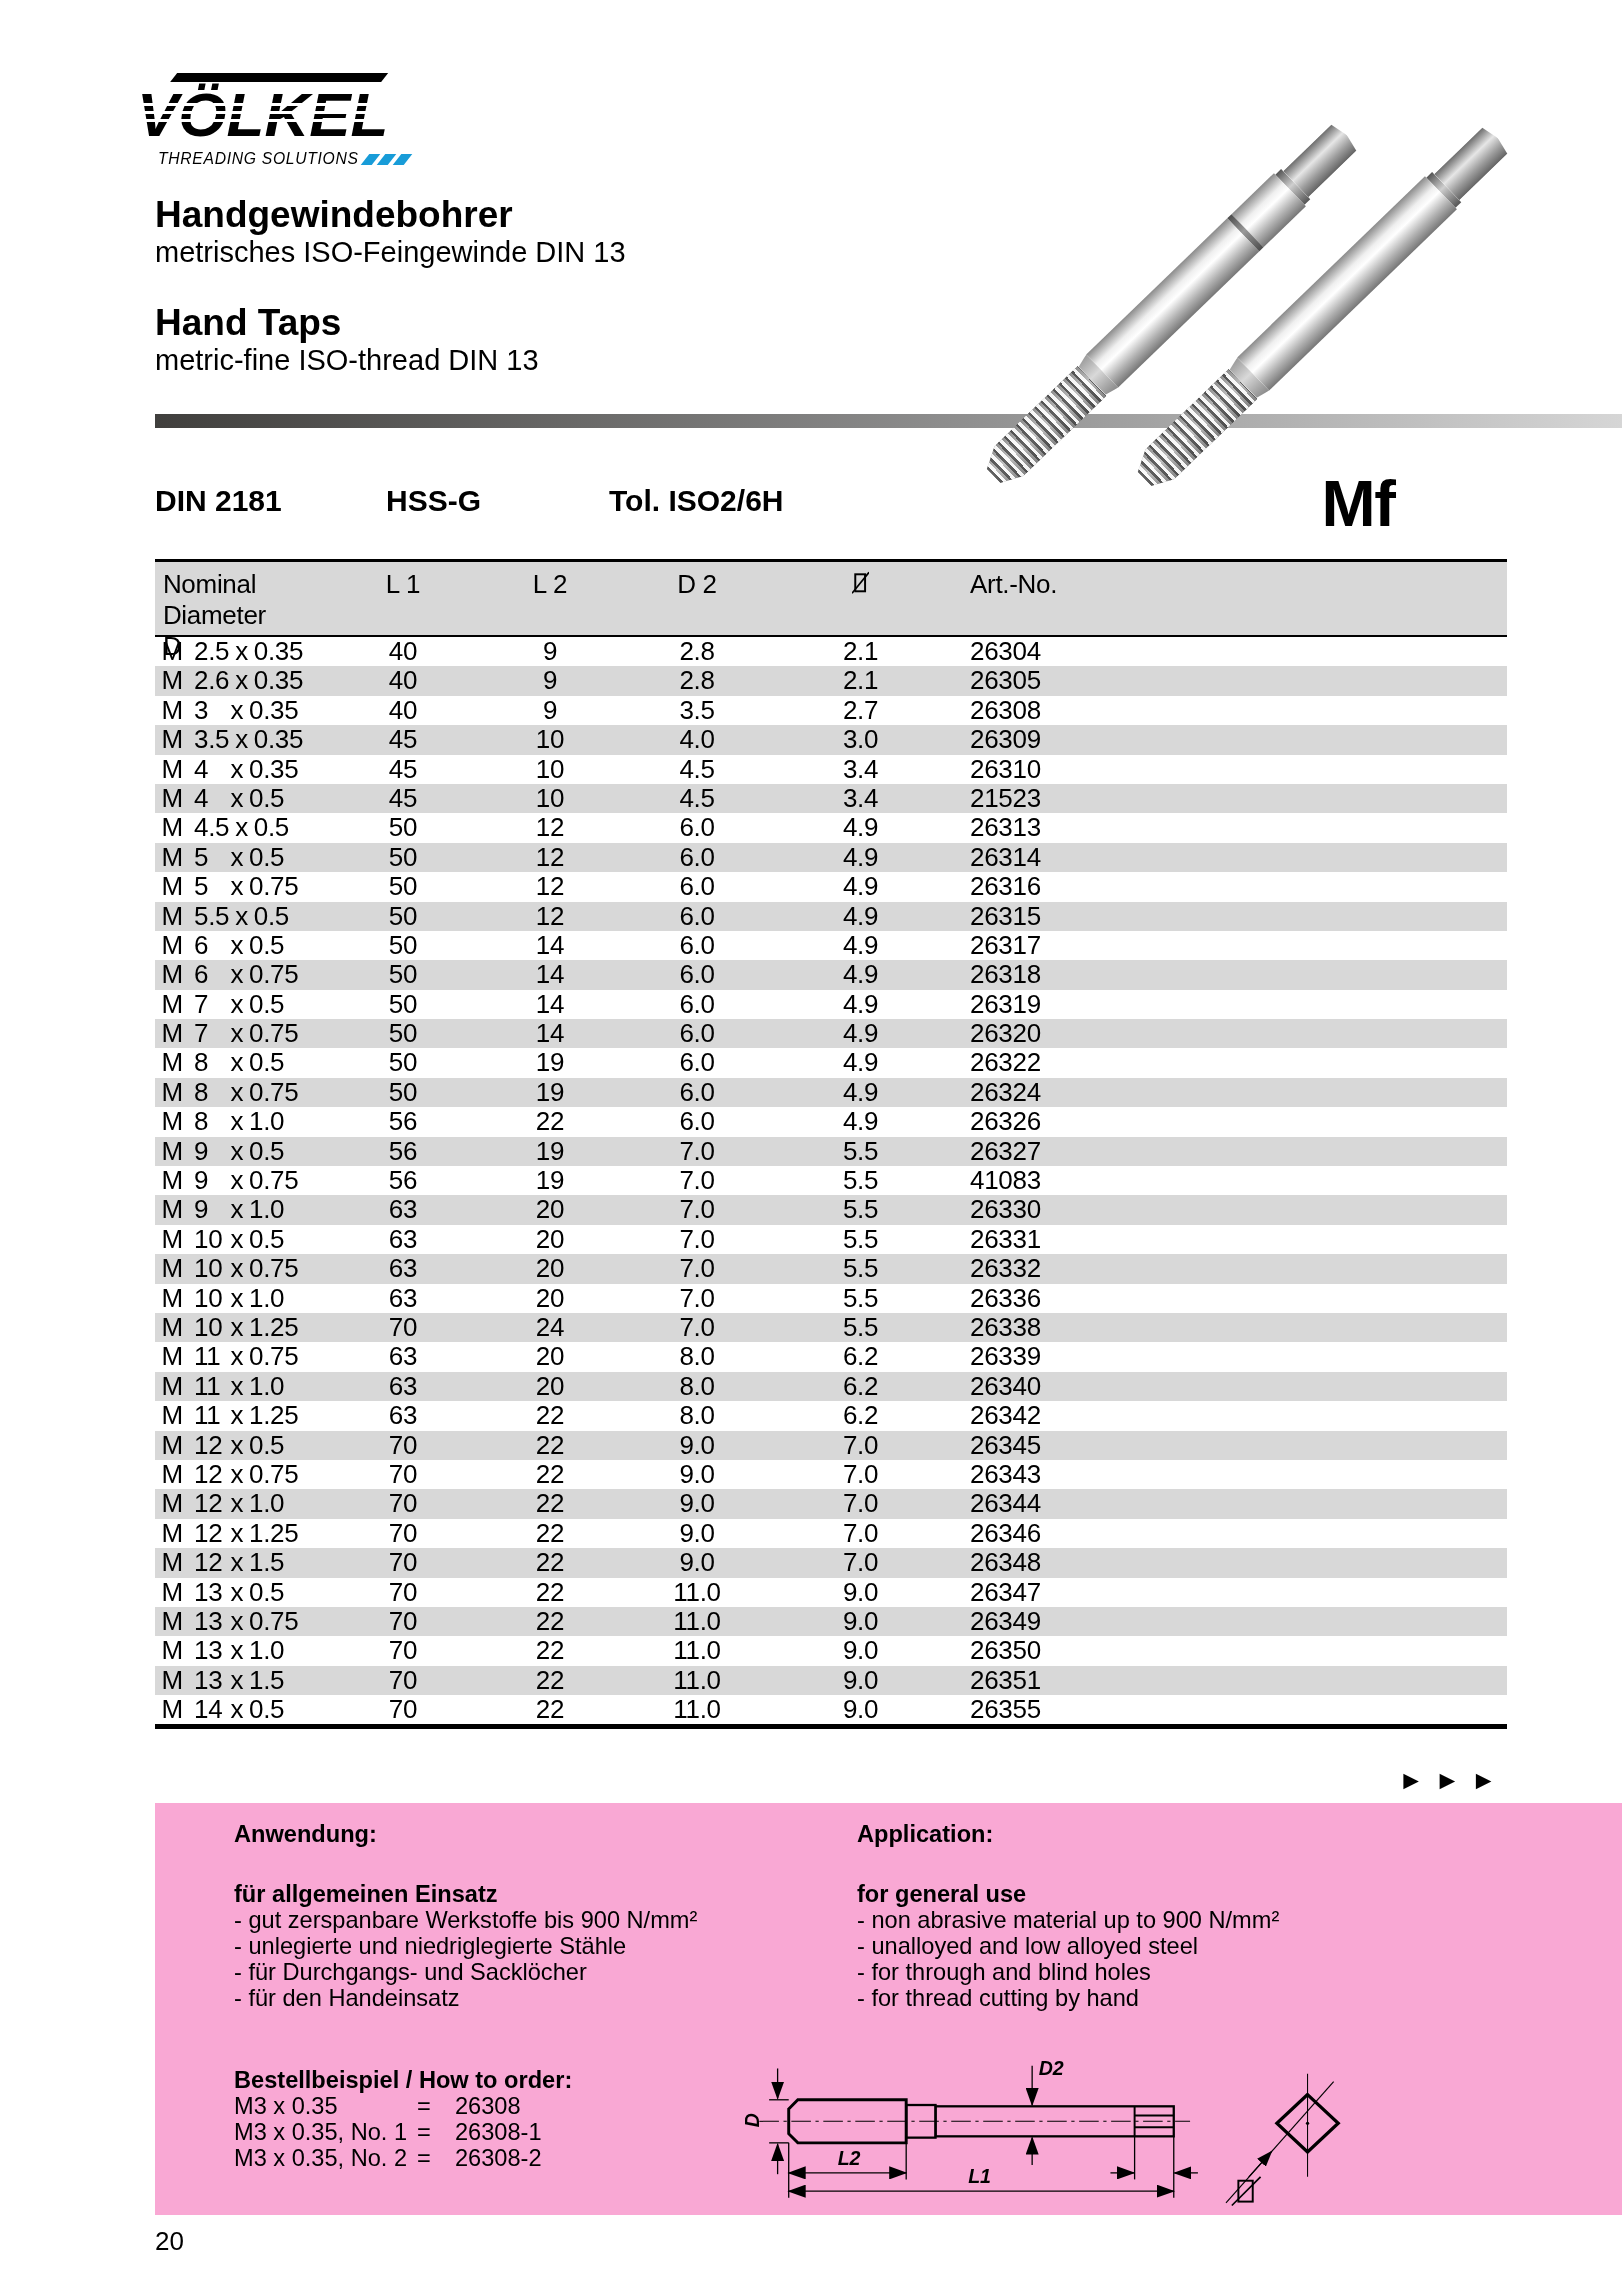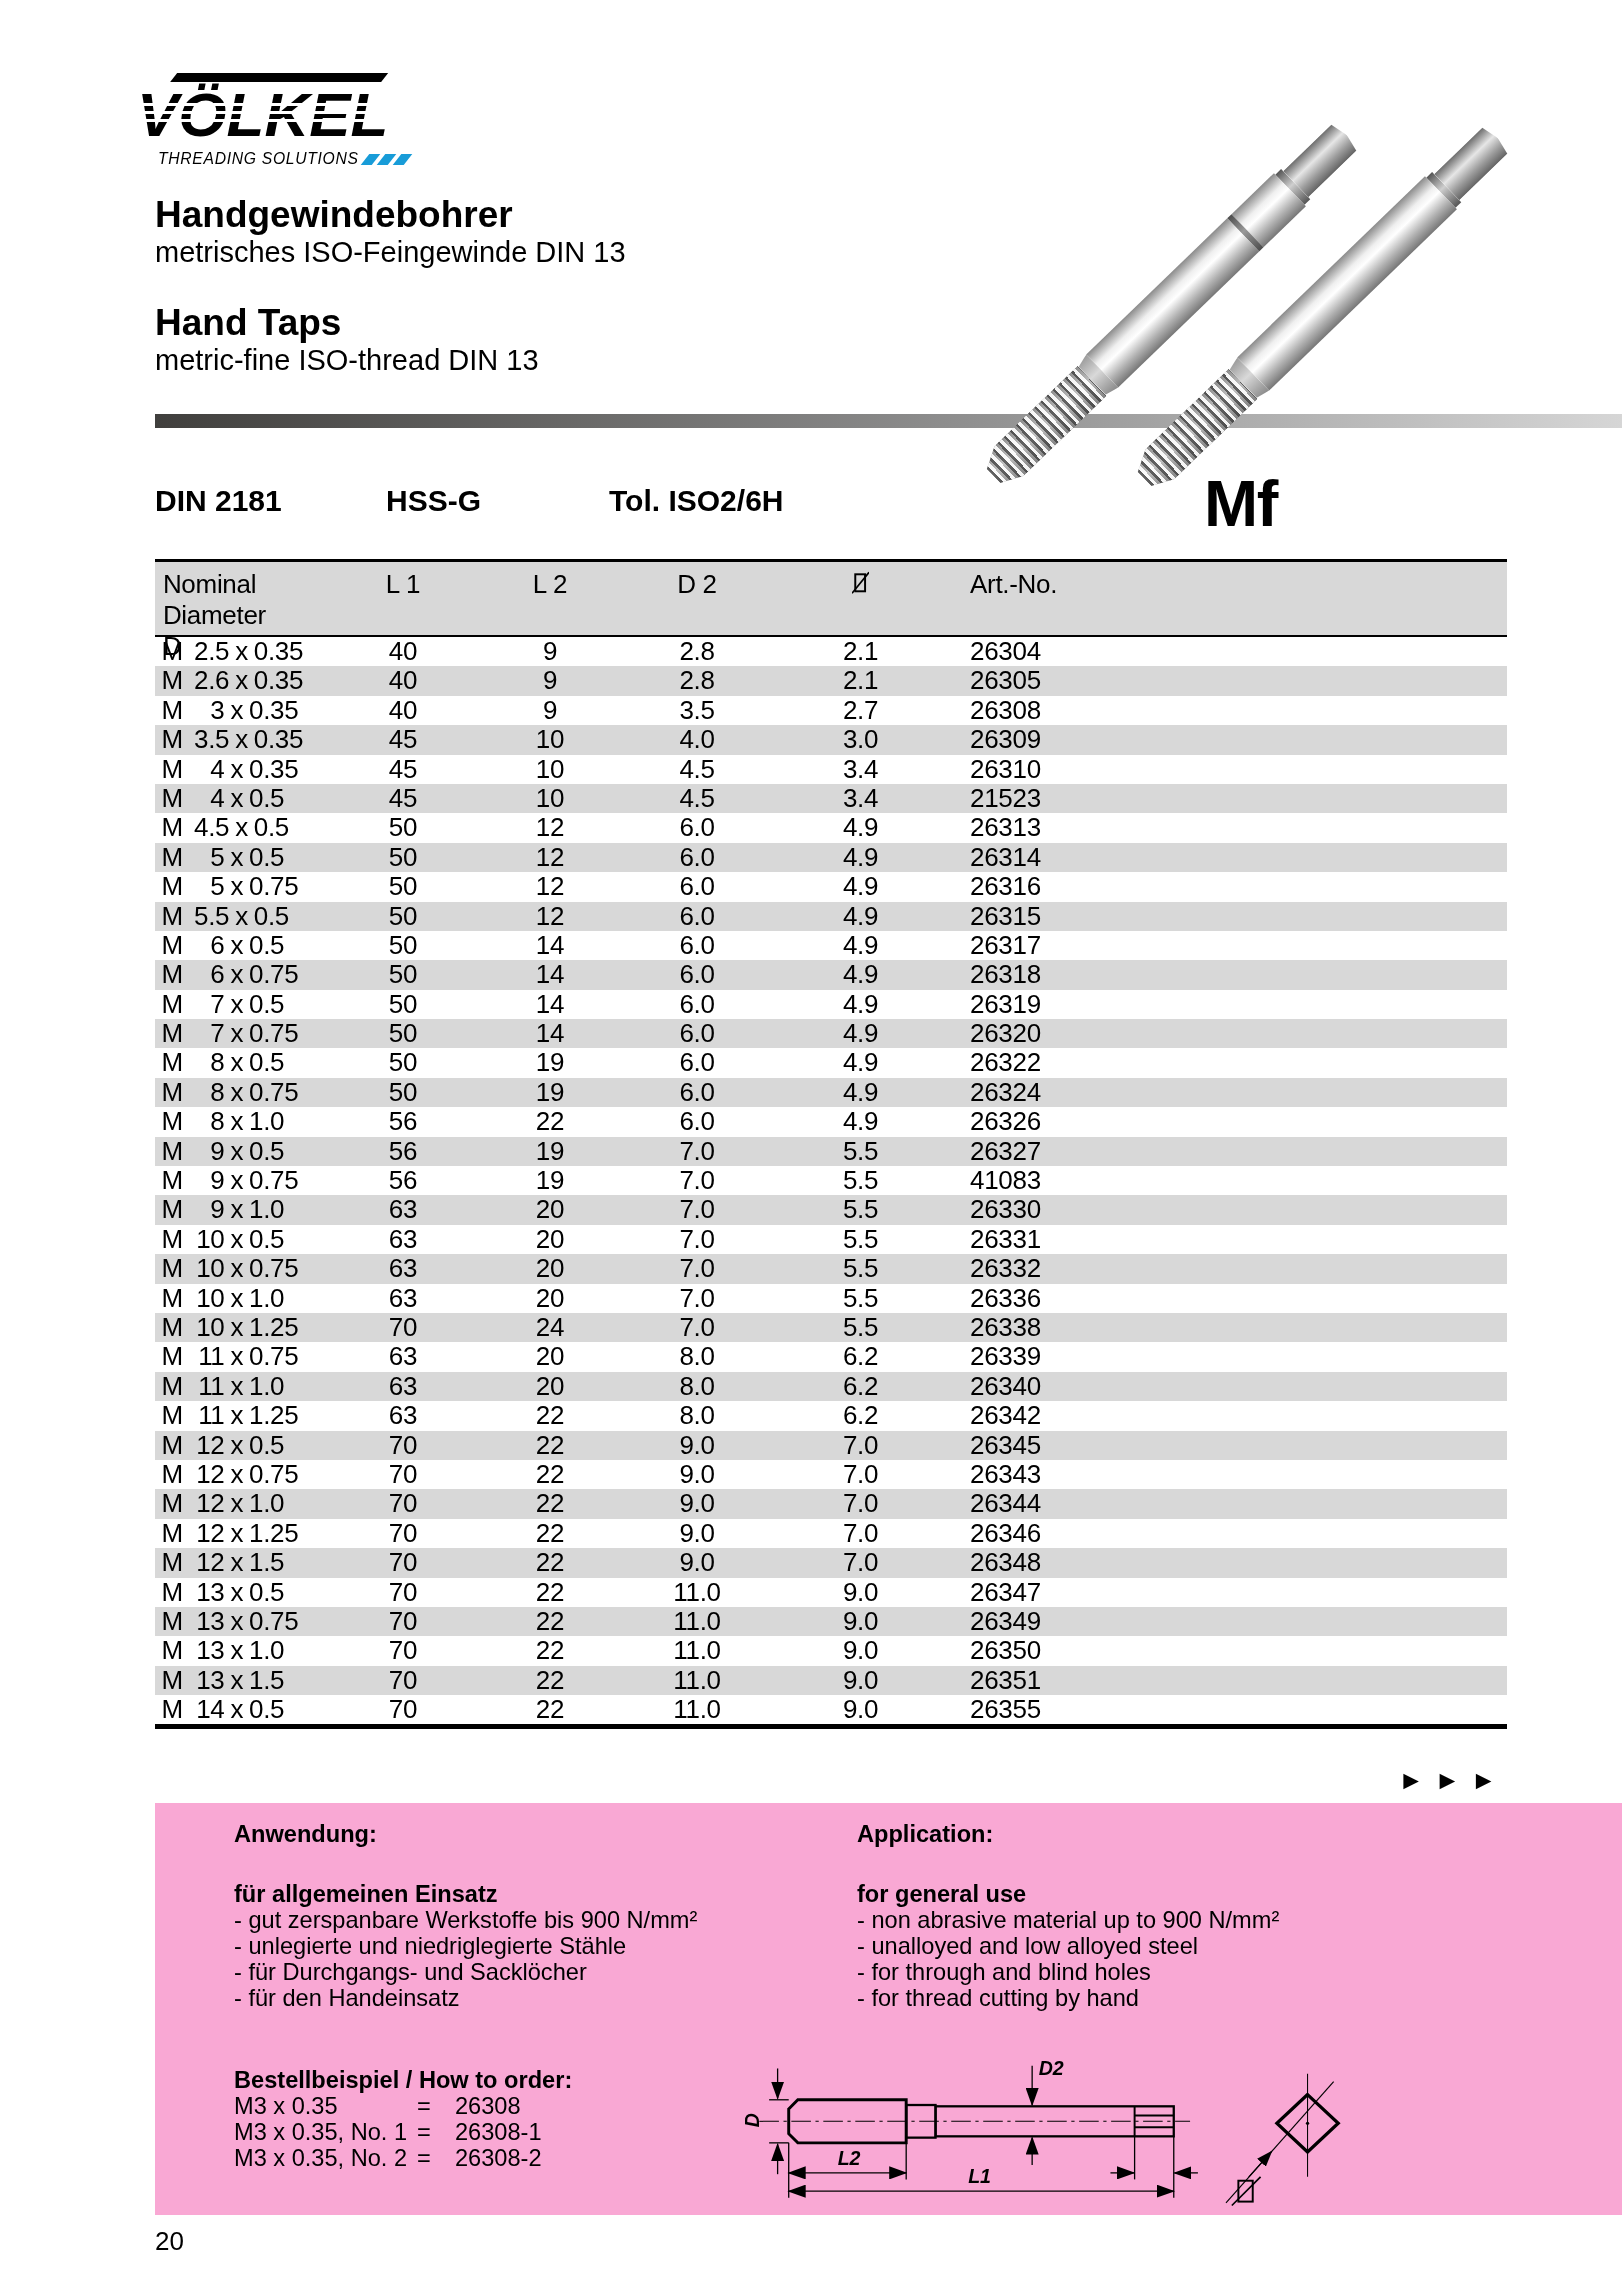--- a/index.html
+++ b/index.html
@@ -40,37 +40,37 @@
   .tap-ring{height:5.9px;background:linear-gradient(90deg,#4c4c4c,#9a9a9a 45%,#4c4c4c)}
   .tap-cham{height:14.4px;background:linear-gradient(90deg,#9a9a9a,#d9d9d9 45%,#8a8a8a);
             clip-path:polygon(0 0,100% 0,92% 100%,8% 100%)}
   .tap-thread{height:137px;margin:0 1.3px;
       background:repeating-linear-gradient(0deg,rgba(70,70,70,.85) 0 2.6px,rgba(250,250,250,.95) 2.6px 5.9px,rgba(140,140,140,.55) 5.9px 8.5px),
                  linear-gradient(90deg,#8b8b8b,#ffffff 46%,#6f6f6f);
       clip-path:polygon(2% 0,98% 0,98% 84%,72% 100%,28% 100%,2% 84%)}
 
   
   .din{top:484px;font-size:30px;font-weight:bold}
-  .mf{top:466px;left:1204px;width:308px;text-align:left;font-size:65px;font-weight:bold;letter-spacing:-1.3px}
+  .mf{top:466px;left:1204px;width:308px;text-align:center;font-size:65px;font-weight:bold;letter-spacing:-1.3px}
 
   
   .table{left:155px;top:559px;width:1352px;border-top:3.3px solid #000;border-bottom:5.9px solid #000}
   .thead{background:#d8d8d8;border-bottom:2.6px solid #000;display:grid;
          grid-template-columns:39px 111px 196px 98px 196px 131px 1fr;
          height:73px;font-size:26px;letter-spacing:-0.3px}
   .thead .h1{grid-column:1/3;padding:6.5px 0 0 7.9px;line-height:31px}
   .hc{padding-top:6.5px;line-height:31px;text-align:center}
   .hart{padding:6.5px 0 0 44px;text-align:left}
   .hsym{display:flex;justify-content:center;align-items:flex-start;padding-top:9.2px}
   .trow{display:grid;grid-template-columns:39px 111px 196px 98px 196px 131px 1fr;
         height:29.4px;align-items:center;font-size:26px;letter-spacing:-0.3px;line-height:29.4px}
   .trow:nth-child(even){background:#d8d8d8}
   .cm{padding-left:6.5px}
   .csize{display:flex;align-items:center}
-  .dia{flex:1;text-align:right}
+  .dia{flex:1;text-align:left}
   .xsep{margin:0 5.9px}
   .pitch{width:56px;text-align:left}
   .cc{text-align:center}
   .cart{padding-left:44px}
 
   
   .fwd{top:1765px;left:1309px;width:198px;text-align:right;font-size:26px;letter-spacing:10.5px}
 
   
   .panel{left:155px;top:1803px;width:1552px;height:412px;background:#f9a8d4;font-size:23.6px}

